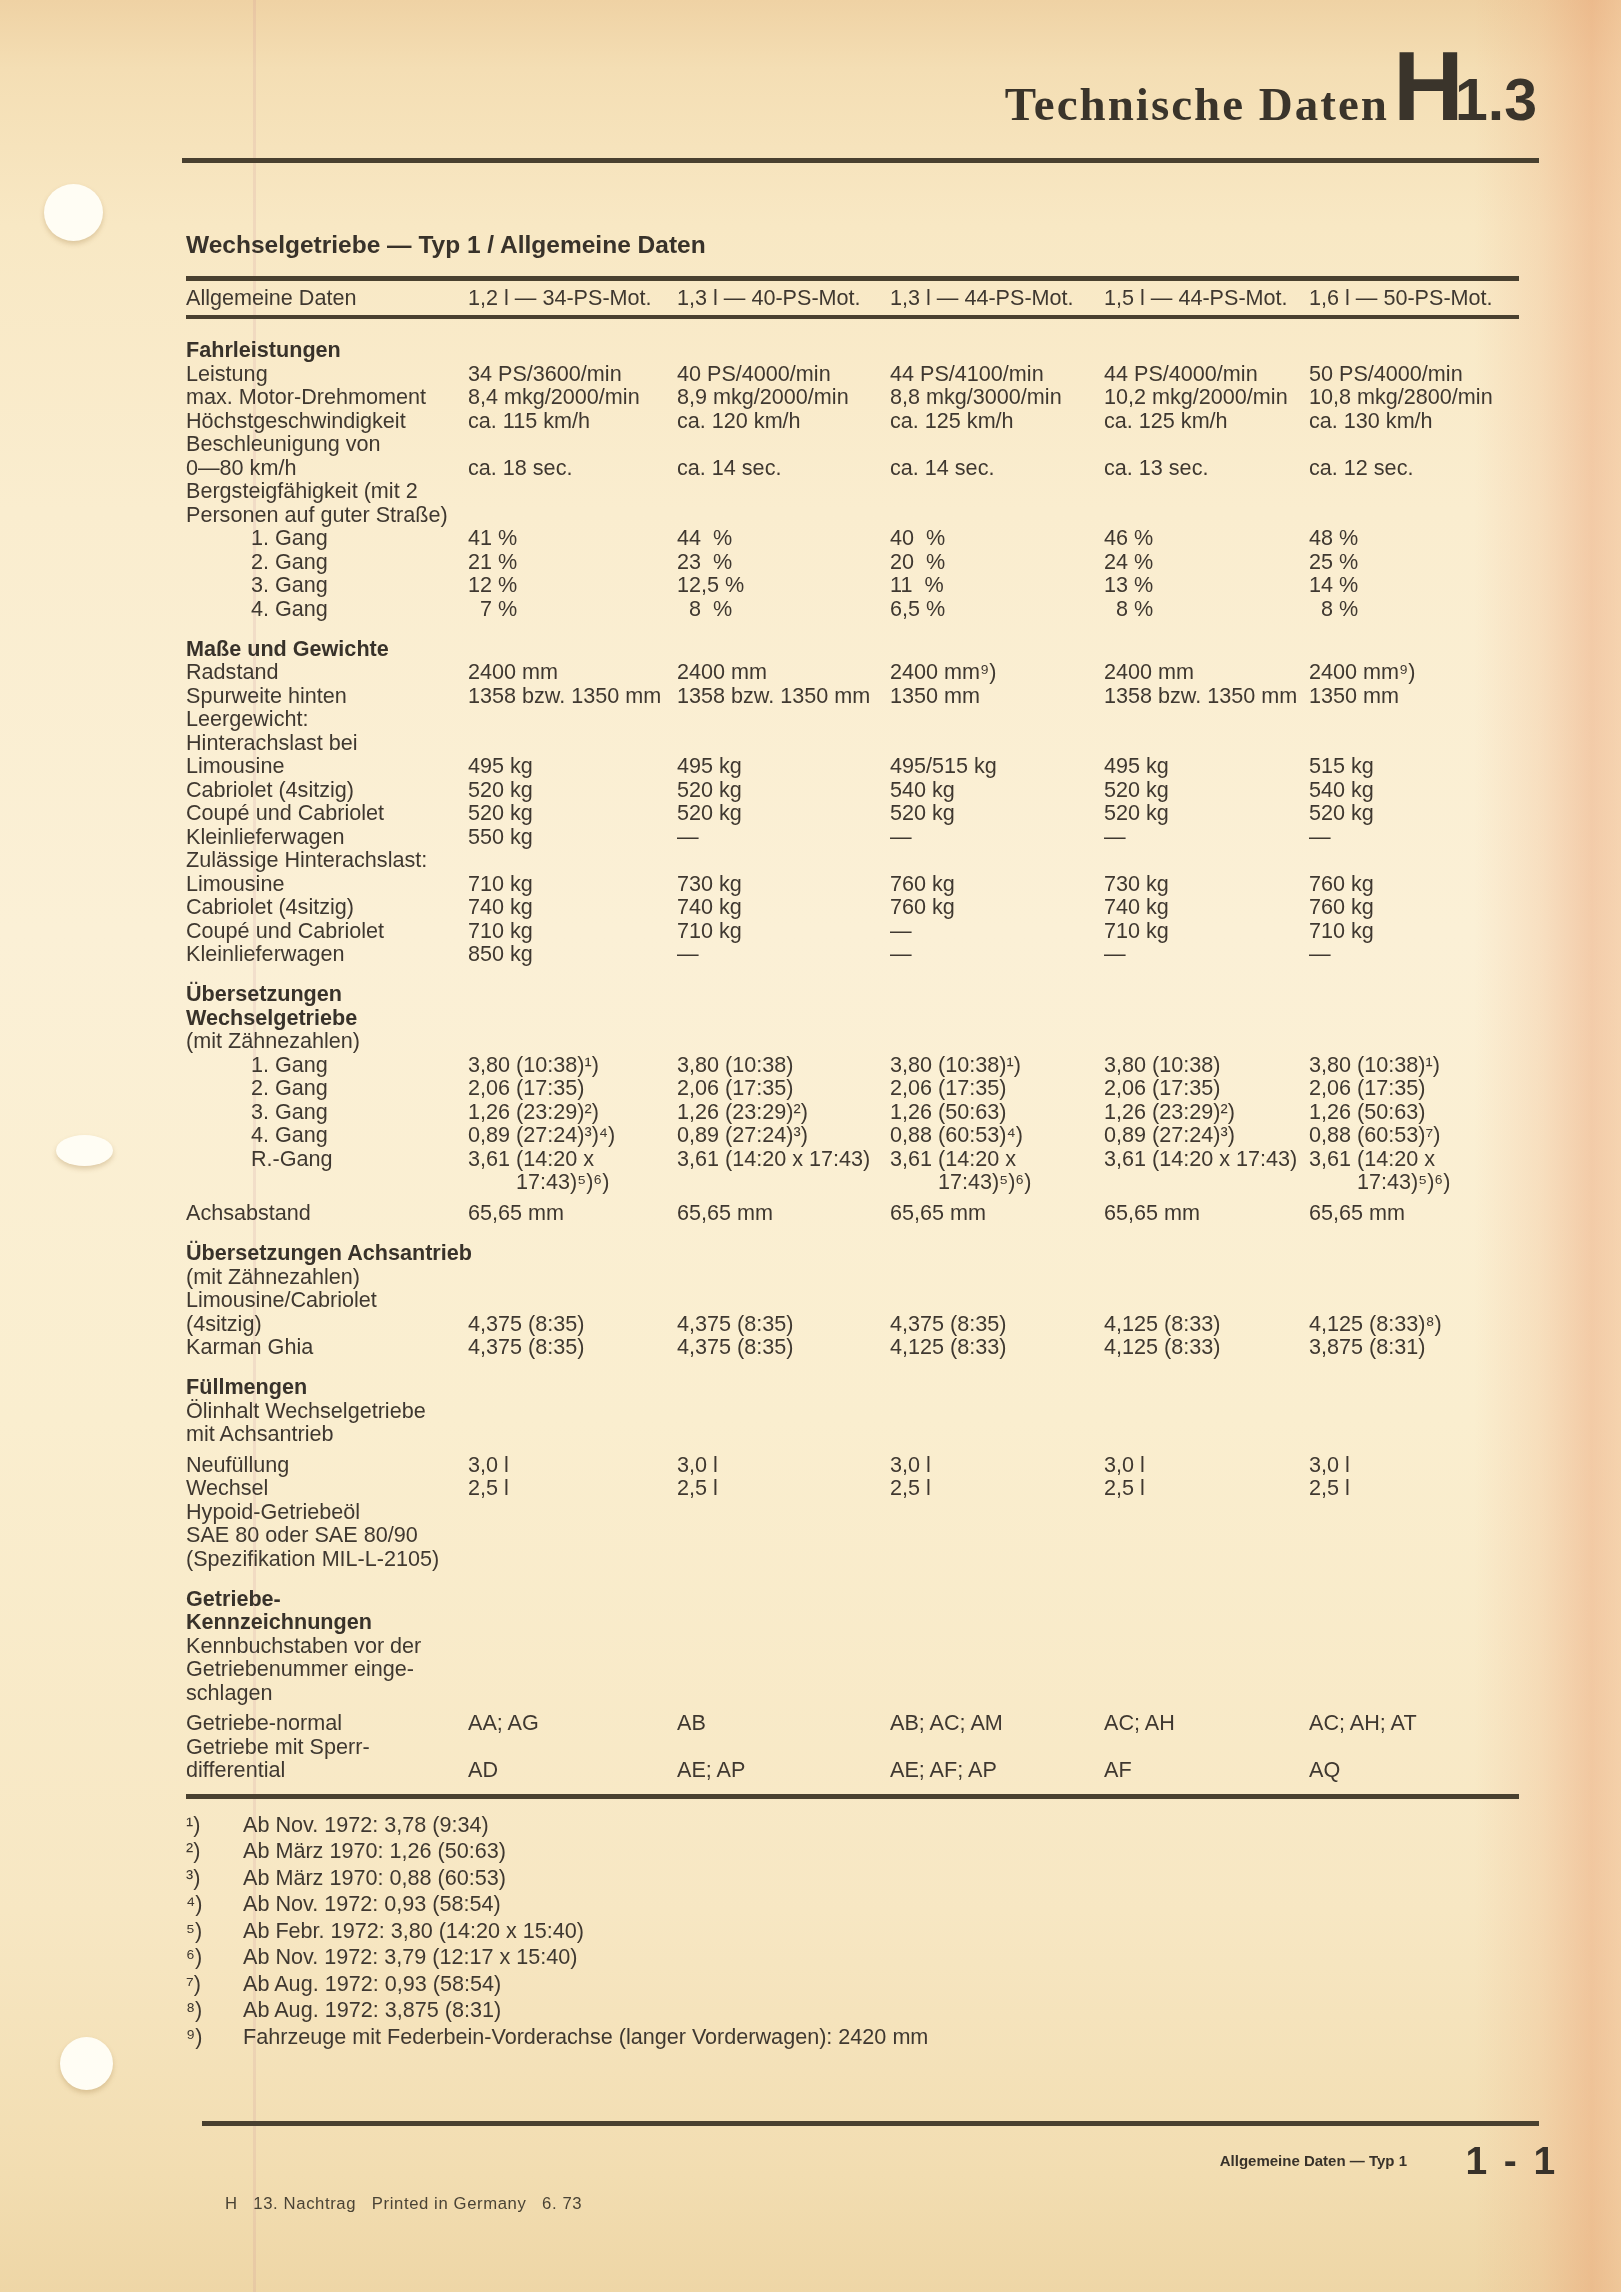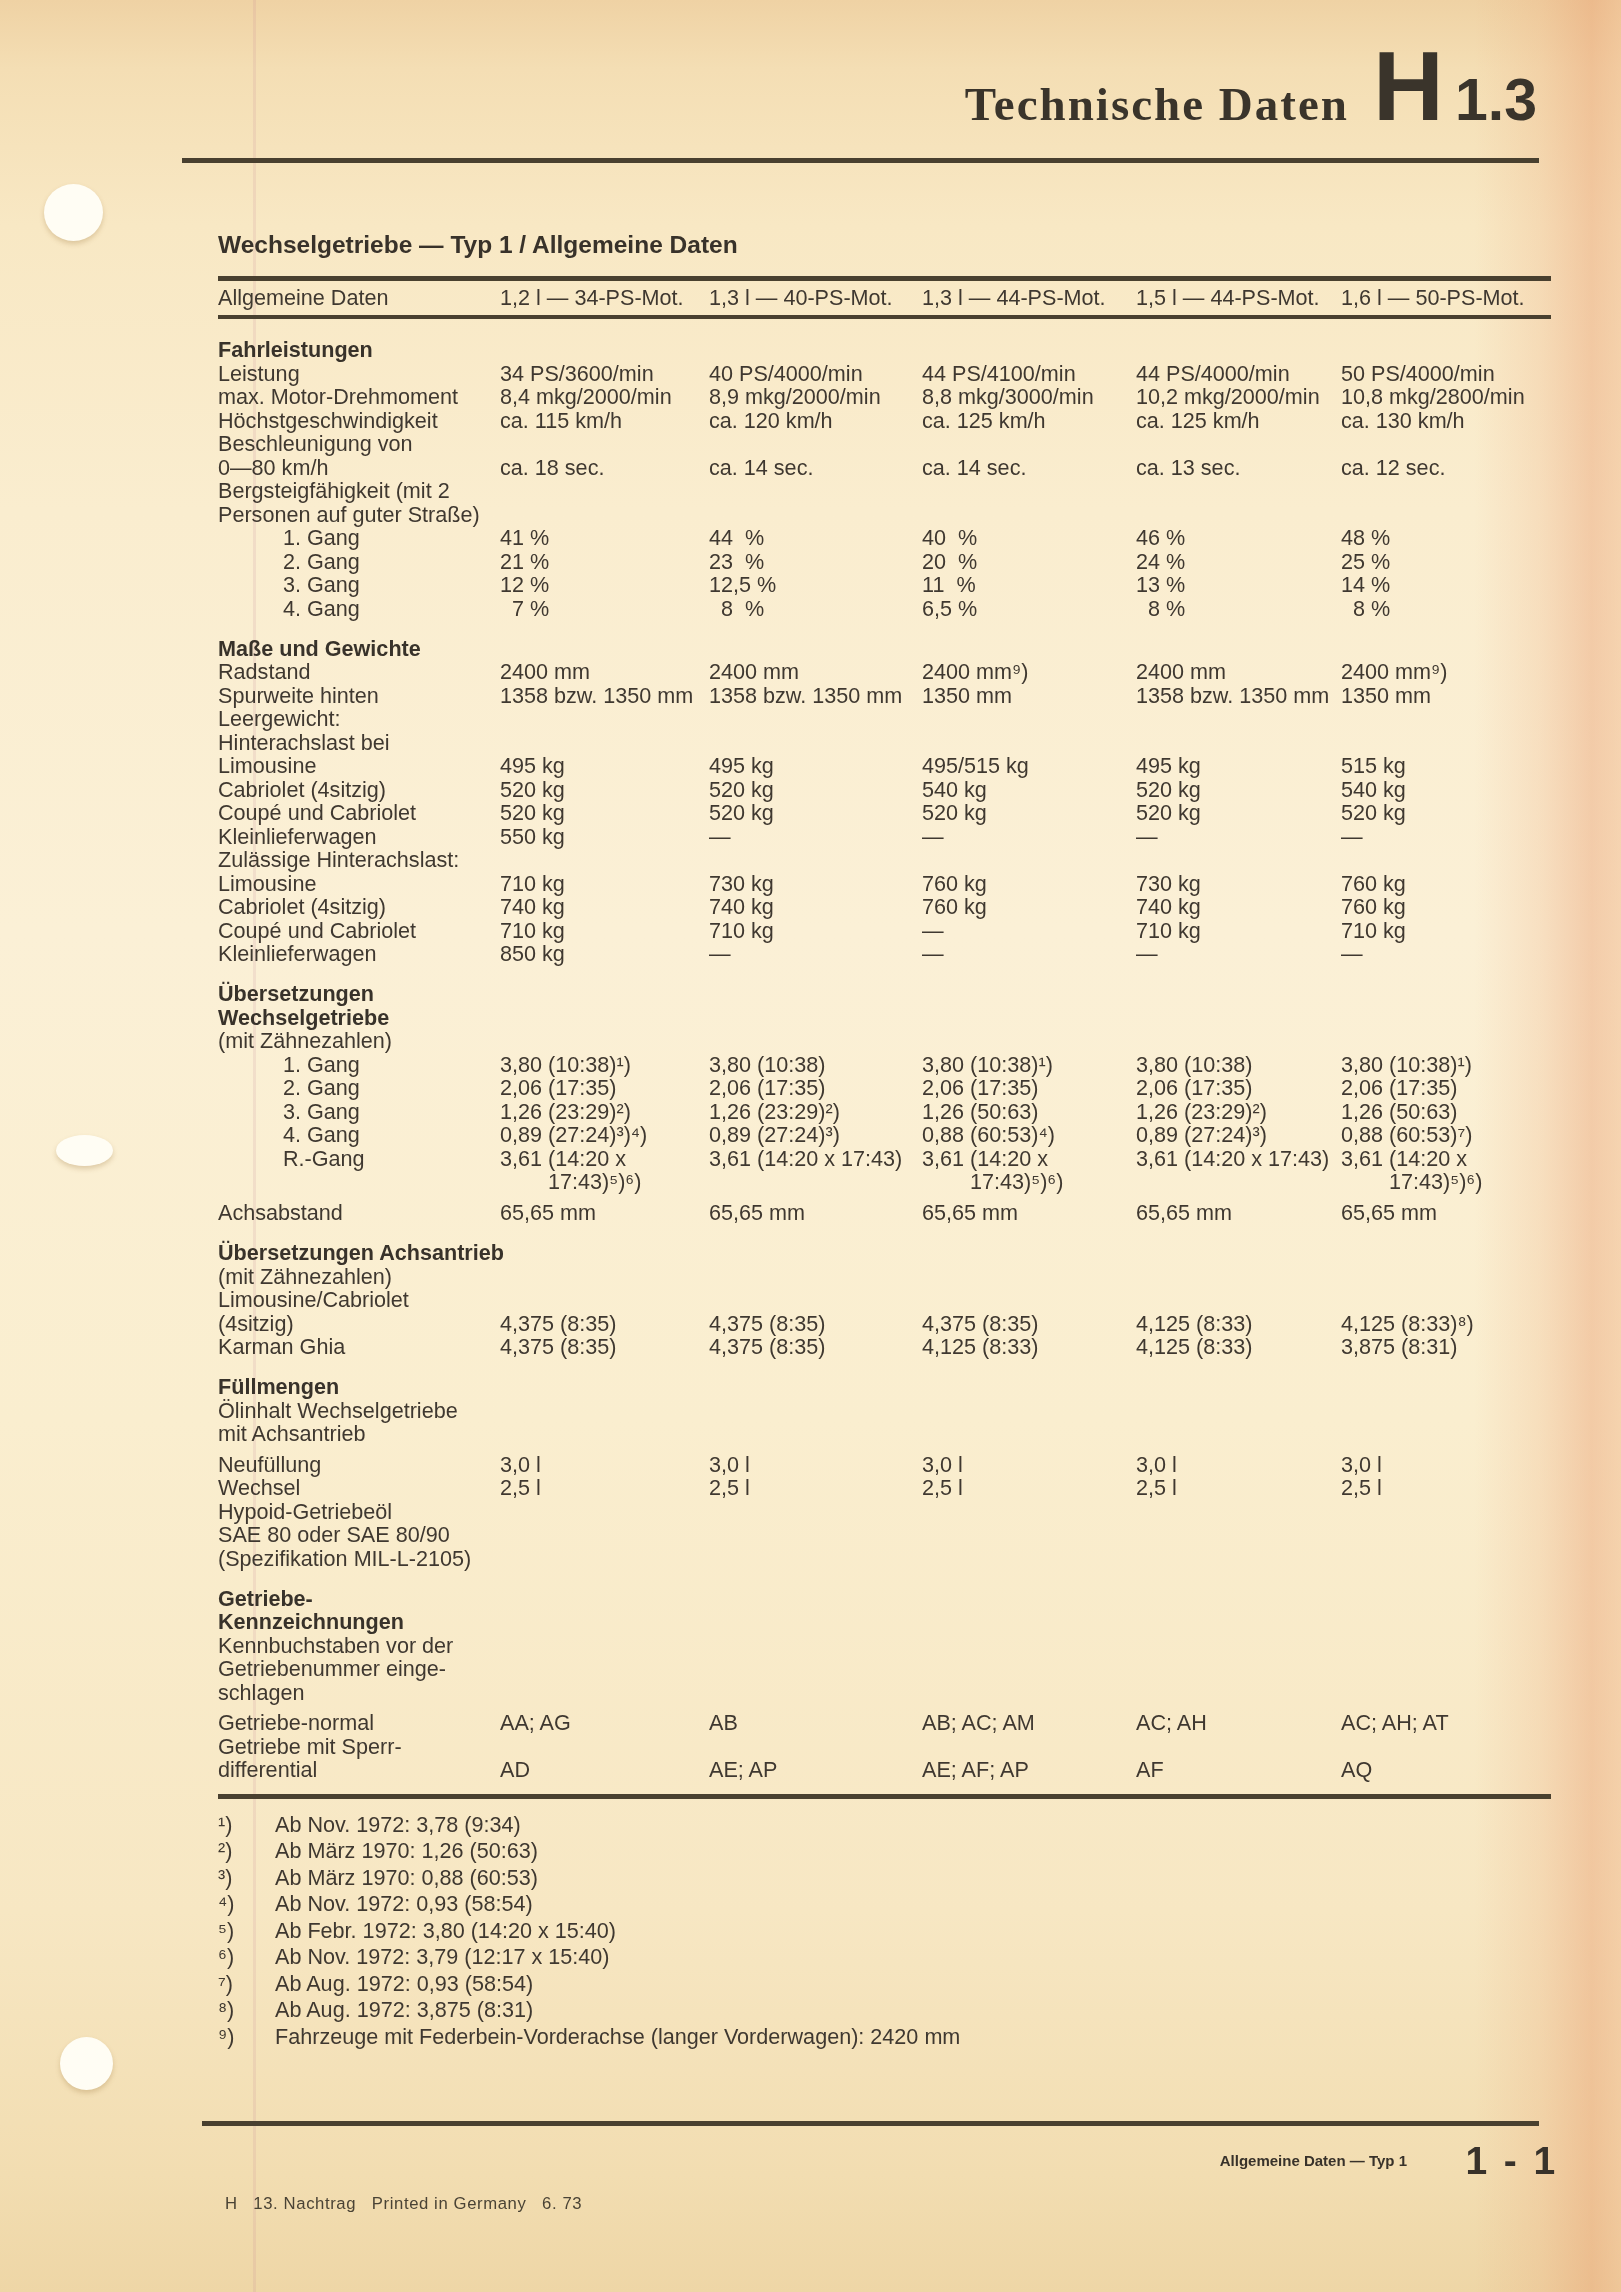--- a/index.html
+++ b/index.html
@@ -9,25 +9,25 @@
     background:linear-gradient(180deg,#efd2a4 0px,#f4deb4 69px,#f8e8c4 225px,#faedcf 510px,#fbf0d6 931px,#faeecf 1421px,#f7e7c3 1911px,#f2ddb1 2176px,#eed6a6 2293px);
   }
   .bg-right{position:absolute;top:0;right:0;width:147px;height:100%;
     background:linear-gradient(90deg,rgba(235,170,125,0) 0%,rgba(235,166,120,0.22) 45%,rgba(231,150,104,0.40) 80%,rgba(240,182,138,0.48) 100%);}
   .crease{position:absolute;top:0;left:253px;width:2.9px;height:100%;background:rgba(193,128,148,0.15);}
   .hole{position:absolute;background:#fffdf4;border-radius:50%;box-shadow:0 2.9px 4.9px rgba(150,110,55,0.28);}
   .hole1{left:44px;top:184px;width:59px;height:57px;}
   .hole2{left:56px;top:1135px;width:57px;height:31px;}
   .hole3{left:60px;top:2037px;width:53px;height:53px;}
   .rule{position:absolute;background:#49402f;}
-  .title{position:absolute;top:47px;right:84px;display:flex;align-items:baseline;gap:24px;color:#3a342b;}
+  .title{position:absolute;top:47px;right:84px;display:flex;align-items:baseline;gap:4px;color:#3a342b;}
   .title-text{font-family:"Liberation Serif",serif;font-weight:700;font-size:47px;letter-spacing:2px;}
   .title-h{font-size:98px;font-weight:700;line-height:0.8;letter-spacing:-2.9px;}
   .title-num{font-size:59px;font-weight:700;margin-left:-9.8px;}
-  .content{position:absolute;left:186px;top:231px;width:1333px;margin-left:32px;}
+  .content{position:absolute;left:186px;top:231px;width:1333px;}
   .doc-heading{font-size:24.5px;font-weight:700;color:#38322a;}
   .thick{height:4.9px;background:#49402f;}
   .r1{margin-top:16.7px;}
   .hdr-row{display:grid;grid-template-columns:282px 209px 213px 214px 205px 211px;padding:4px 0;}
   .hdr-cell{font-size:21.6px;}
   .tbody{margin-top:18.6px;}
   .section{margin-top:16.7px;}
   .section:first-child{margin-top:0;}
   .h-line{font-size:21.6px;line-height:23.5px;}
   .h-line.b{font-weight:700;color:#38322a;}

